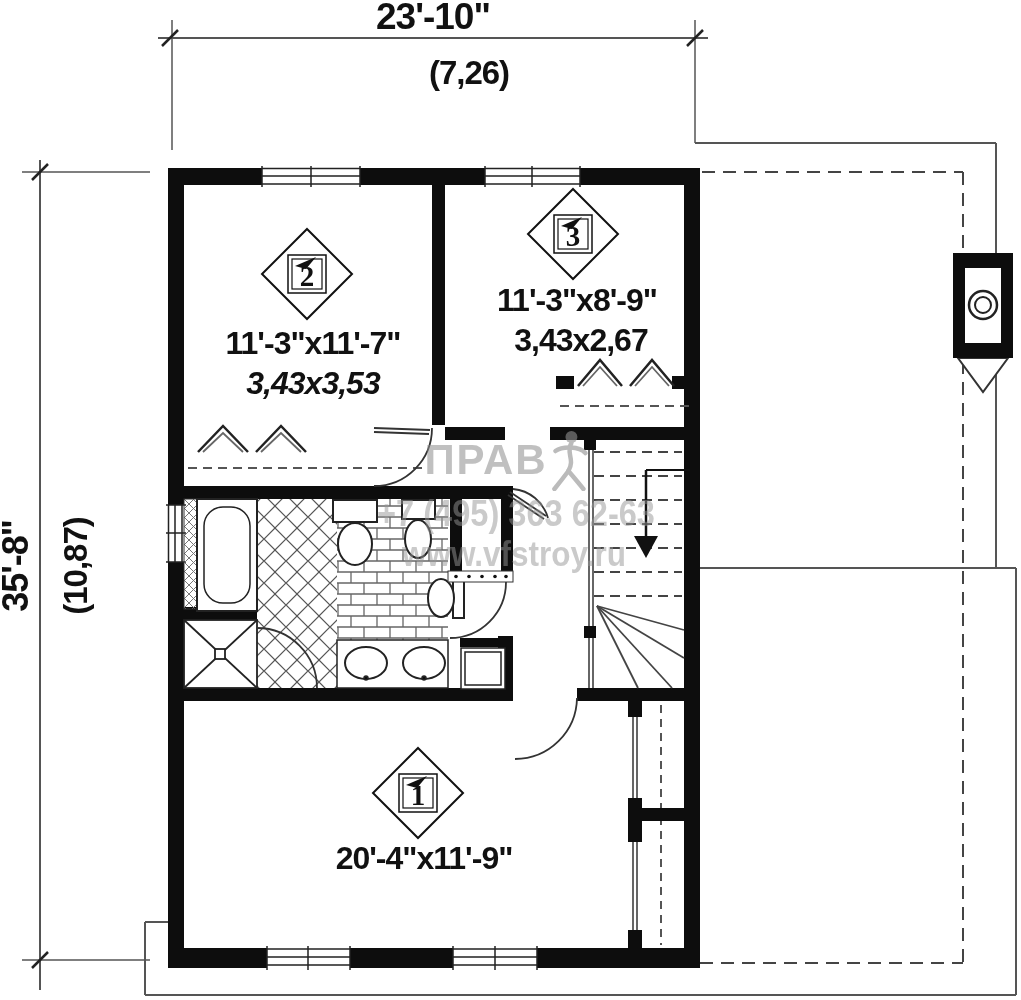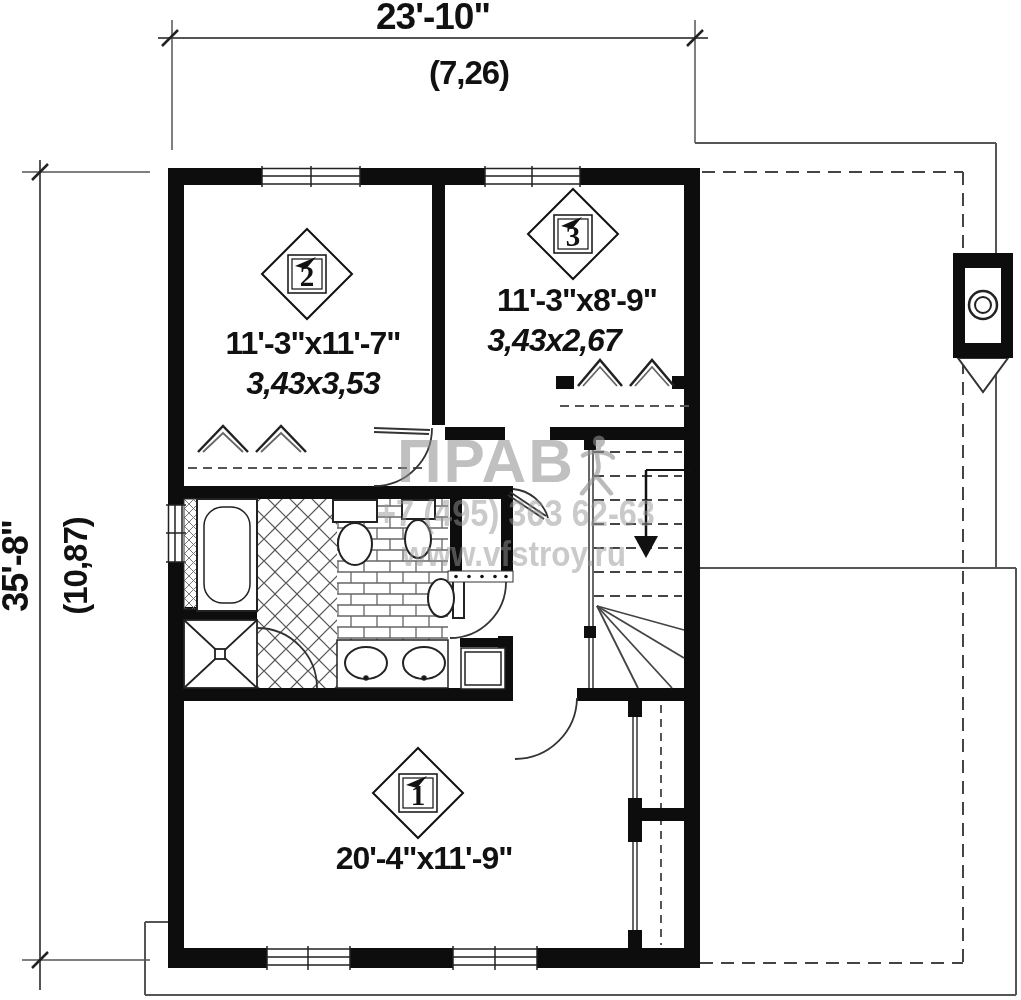--- a/index.html
+++ b/index.html
@@ -8,21 +8,21 @@
   #plan-svg{position:absolute;left:0;top:0;}
   .txt{position:absolute;transform:translate(-50%,-50%);white-space:nowrap;color:#111;
        font-weight:bold;line-height:1;}
   .dim-big{font-size:37px;letter-spacing:-1px;}
   .dim-met{font-size:33px;letter-spacing:-1px;}
   .rot{transform:translate(-50%,-50%) rotate(-90deg);}
   .room-dim{font-size:32px;letter-spacing:-1px;}
   .room-num{font-family:"Liberation Serif",serif;font-weight:bold;font-size:29px;}
   #watermark{position:absolute;left:0;top:0;width:100%;height:100%;pointer-events:none;z-index:5;}
   .wm{position:absolute;transform:translate(-50%,-50%);white-space:nowrap;font-weight:bold;}
-  .wm-brand{display:flex;align-items:flex-end;font-size:62px;letter-spacing:2px;
+  .wm-brand{display:flex;align-items:center;font-size:42px;letter-spacing:2px;
             color:rgba(140,140,140,0.55);}
   .wm-phone{font-size:37px;color:rgba(150,150,150,0.5);transform:translate(-50%,-50%) scaleX(.88);}
   .wm-url{font-size:35px;color:rgba(150,150,150,0.5);transform:translate(-50%,-50%) scaleX(.9);}
 </style>
 </head>
 <body>
 
 <div id="stage">
 
 <svg id="plan-svg" width="1021" height="1000" viewBox="0 0 1021 1000">
@@ -273,21 +273,21 @@
 <div class="txt dim-met" style="left:433px;top:72px;margin-left:36px;">(7,26)</div>
 <div class="txt dim-big rot" style="left:16px;top:566px;font-size:36px;">35'-8"</div>
 <div class="txt dim-met rot" style="left:75px;top:566px;">(10,87)</div>
 
 <div class="txt room-num" style="left:307px;top:276px;">2</div>
 <div class="txt room-dim" style="left:313px;top:343px;">11'-3"x11'-7"</div>
 <div class="txt room-dim" style="left:313px;top:383px;font-style:italic;">3,43x3,53</div>
 
 <div class="txt room-num" style="left:573px;top:236px;">3</div>
 <div class="txt room-dim" style="left:577px;top:300px;">11'-3"x8'-9"</div>
-<div class="txt room-dim" style="left:554px;top:340px;font-style:italic;">3,43x2,67</div>
+<div class="txt room-dim" style="left:581px;top:340px;">3,43x2,67</div>
 
 <div class="txt room-num" style="left:418px;top:795px;">1</div>
 <div class="txt room-dim" style="left:424px;top:858px;">20'-4"x11'-9"</div>
 
 <div id="watermark">
   <div class="wm wm-brand" style="left:508px;top:460px;">
     <span>ПРАВ</span>
     <svg width="44" height="62" viewBox="0 0 44 62" style="opacity:.6">
       <g stroke="#8f8f8f" stroke-width="4.5" fill="none" stroke-linecap="round">
         <circle cx="24" cy="8" r="6" fill="#8f8f8f" stroke="none"></circle>

